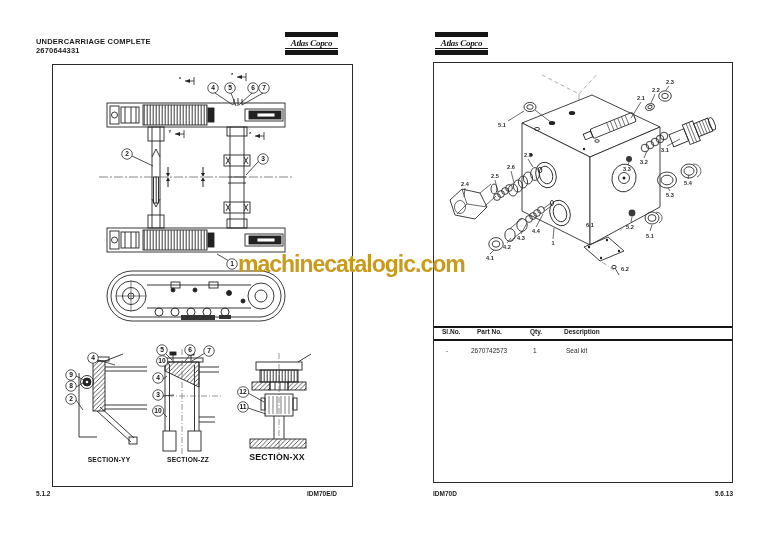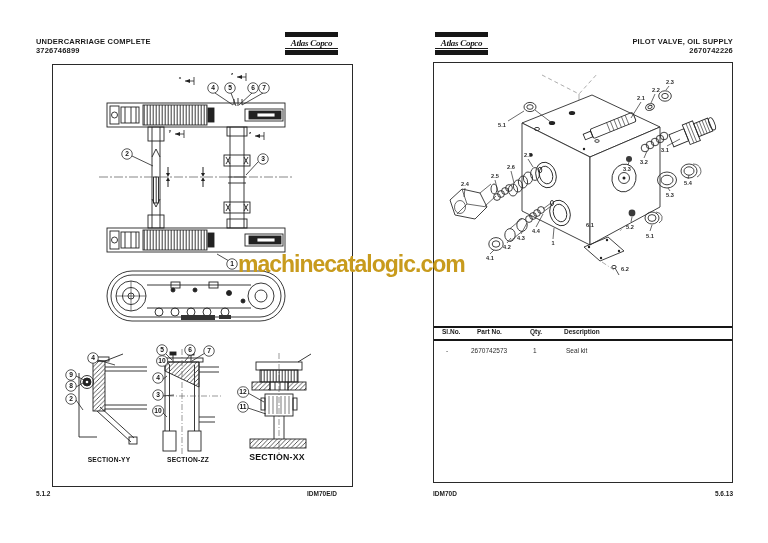--- a/index.html
+++ b/index.html
@@ -47,21 +47,21 @@
              font-family:"Liberation Sans",sans-serif;}
 </style>
 </head>
 <body>
 
 <div class="sheet">
 
   <section class="page page-left">
     <div class="doc-title" style="left:36px;top:37px;">
       <div>UNDERCARRIAGE COMPLETE</div>
-      <div class="part-no">3726746899</div>
+      <div class="part-no">2670644331</div>
     </div>
     <div class="logo" style="left:285px;top:32px;">
       <div class="logo-bar"></div>
       <div class="logo-text">Atlas Copco</div>
       <div class="logo-bar"></div>
     </div>
 
     <div class="fig-box" id="left-figure" style="left:52px;top:64px;width:301px;height:423px;">
       <svg width="301" height="423" viewBox="0 0 301 423">
         <defs>
@@ -229,24 +229,20 @@
       <span>IDM70E/D</span>
     </div>
   </section>
 
   <section class="page page-right">
     <div class="logo" style="left:51px;top:32px;">
       <div class="logo-bar"></div>
       <div class="logo-text">Atlas Copco</div>
       <div class="logo-bar"></div>
     </div>
-    <div class="doc-title right" style="right:35px;top:37px;">
-      <div>PILOT VALVE, OIL SUPPLY</div>
-      <div class="part-no">2670742226</div>
-    </div>
 
     <div class="fig-box" id="right-box" style="left:49px;top:62px;width:300px;height:421px;">
       <div id="right-figure" style="position:absolute;left:0;top:0;width:300px;height:263px;">
         <svg width="300" height="263" viewBox="0 0 300 263">
           <g stroke="#2b2b2b" fill="none" stroke-width="0.9">
 
             <path d="M108,12L145,31L164,10" stroke="#888" stroke-dasharray="4,3" stroke-width="0.7"></path>
             <path d="M145,31V58" stroke="#888" stroke-dasharray="6,2,1,2" stroke-width="0.7"></path>
             <path d="M160,130V176 M168,199L180,207" stroke="#888" stroke-dasharray="5,2,1,2" stroke-width="0.7"></path>
             <path d="M186,168L222,126" stroke="#888" stroke-dasharray="3,2" stroke-width="0.7"></path>

